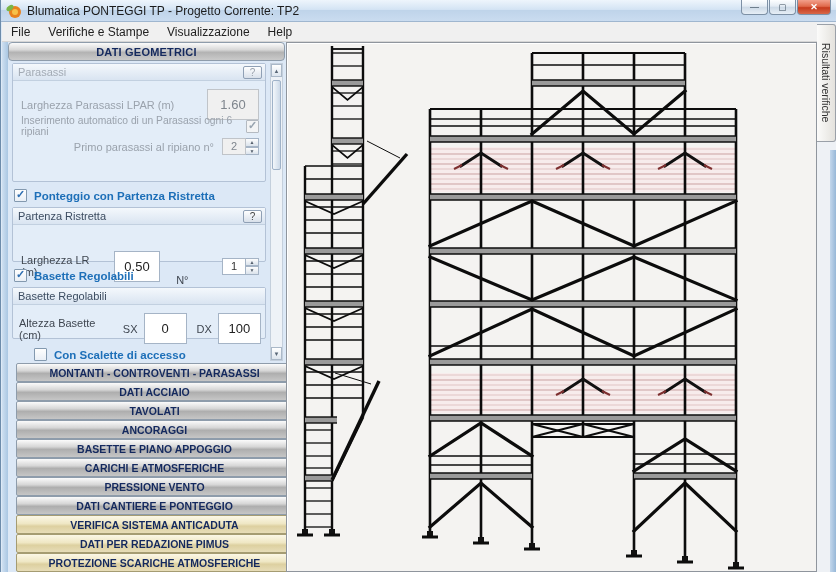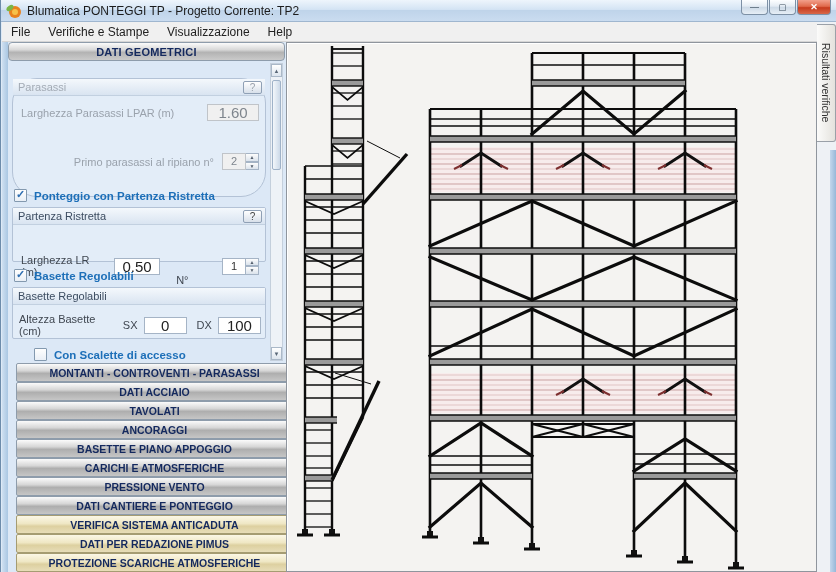--- a/index.html
+++ b/index.html
@@ -41,21 +41,21 @@
   .groupbox { position:absolute; left:4px; width:254px; border:1px solid #b3c2d6; background:#e3edf8; border-radius:2px; }
   .group-caption { height:17px; background:linear-gradient(#f4f8fc,#d9e4f1); border-bottom:1px solid #c2d0e0;
     display:flex; align-items:center; padding:0 5px; font-size:11px; color:#3c4c60; }
   .group-caption.disabled { color:#a3abb5; }
   .help-btn { position:absolute; right:3px; top:2px; width:19px; height:13px;
     border:1px solid #8fa0b5; border-radius:2px; background:linear-gradient(#ffffff,#d8e0ea);
     font-size:10px; color:#444; text-align:center; line-height:12px; }
   .row { position:absolute; display:flex; align-items:center; }
   .lbl { color:#3f4650; }
   .lbl.dis { color:#9aa2ac; }
-  .tbox { height:17px; border:1px solid #a5b4c6; background:#fff; text-align:center; font-size:15px;
+  .tbox { height:31px; border:1px solid #a5b4c6; background:#fff; text-align:center; font-size:13px;
     color:#222; display:flex; align-items:center; justify-content:center; }
   .tbox.dis { background:#f0f0f0; border-color:#c0c4c9; color:#7e858d; }
   .spin { display:flex; height:17px; }
   .spin .val { width:24px; border:1px solid #a5b4c6; background:#fff; text-align:center; line-height:15px; }
   .spin.dis .val { background:#f0f0f0; border-color:#c0c4c9; color:#7e858d; }
   .spin .arrows { width:13px; display:flex; flex-direction:column; }
   .spin .arrows span { flex:1; border:1px solid #a5b4c6; border-left:none;
     background:linear-gradient(#fdfdfd,#dbe3ec); font-size:5px; line-height:6px; text-align:center; color:#55606e; }
   .cb { width:13px; height:13px; border:1px solid #8399af; border-radius:1px;
     background:linear-gradient(#fefefe,#e9eff6); position:relative; flex:0 0 13px; }
@@ -125,28 +125,32 @@
     <span class="menu-item">Help</span>
   </div>
 
   <div id="left-edge"></div>
 
   <div id="panel">
     <div id="panel-header" class="acc-header">DATI GEOMETRICI</div>
 
     <div id="panel-scroll-content">
 
-      <div class="groupbox" style="top:17px; height:119px;border-radius:25px;">
+      <div class="groupbox" style="top:2px; height:119px;">
         <div class="group-caption disabled">
           <span>Parasassi</span>
           <span class="help-btn" style="color:#9aa2ac;">?</span>
         </div>
         <div class="row" style="left:8px; top:25px; width:238px;">
           <span class="lbl dis">Larghezza Parasassi LPAR (m)</span>
           <span class="tbox dis" style="width:52px; margin-left:auto;">1.60</span>
+        </div>
+        <div class="row" style="left:8px; top:51px; width:238px; justify-content:flex-end;">
+          <span class="lbl dis" style="font-size:10.3px;">Inserimento automatico di un Parasassi ogni 6 ripiani</span>
+          <span class="cb dis checked" style="margin-left:5px;"></span>
         </div>
         <div class="row" style="left:8px; top:74px; width:238px; justify-content:flex-end;">
           <span class="lbl dis">Primo parasassi al ripiano n°</span>
           <span class="spin dis" style="margin-left:8px;">
             <span class="val">2</span>
             <span class="arrows">
                 <span>▲</span>
                 <span>▼</span>
               </span>
           </span>

